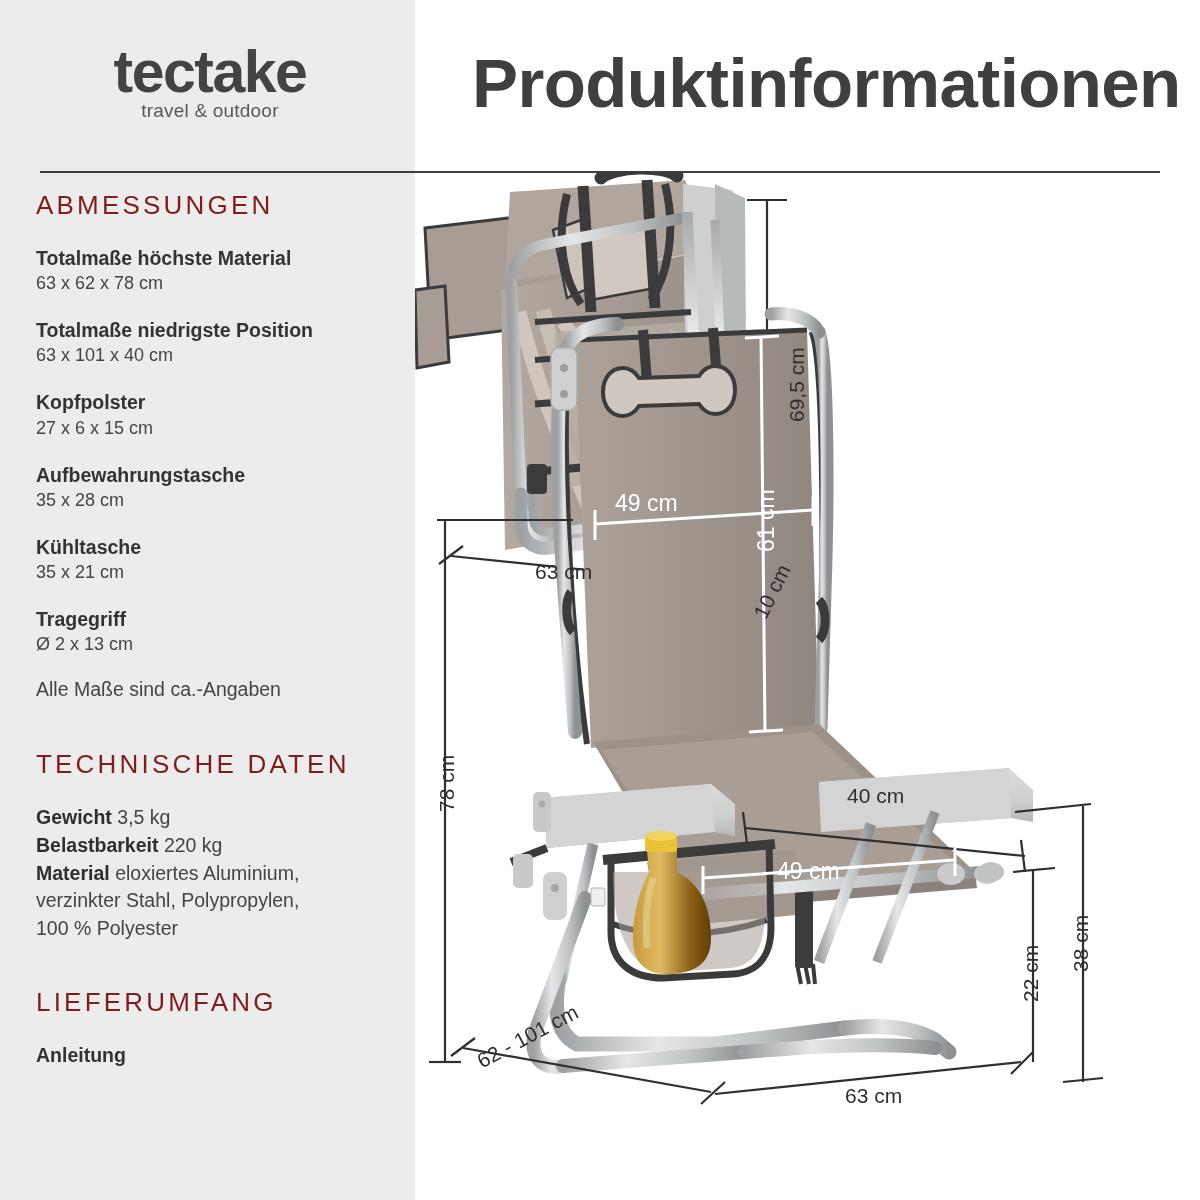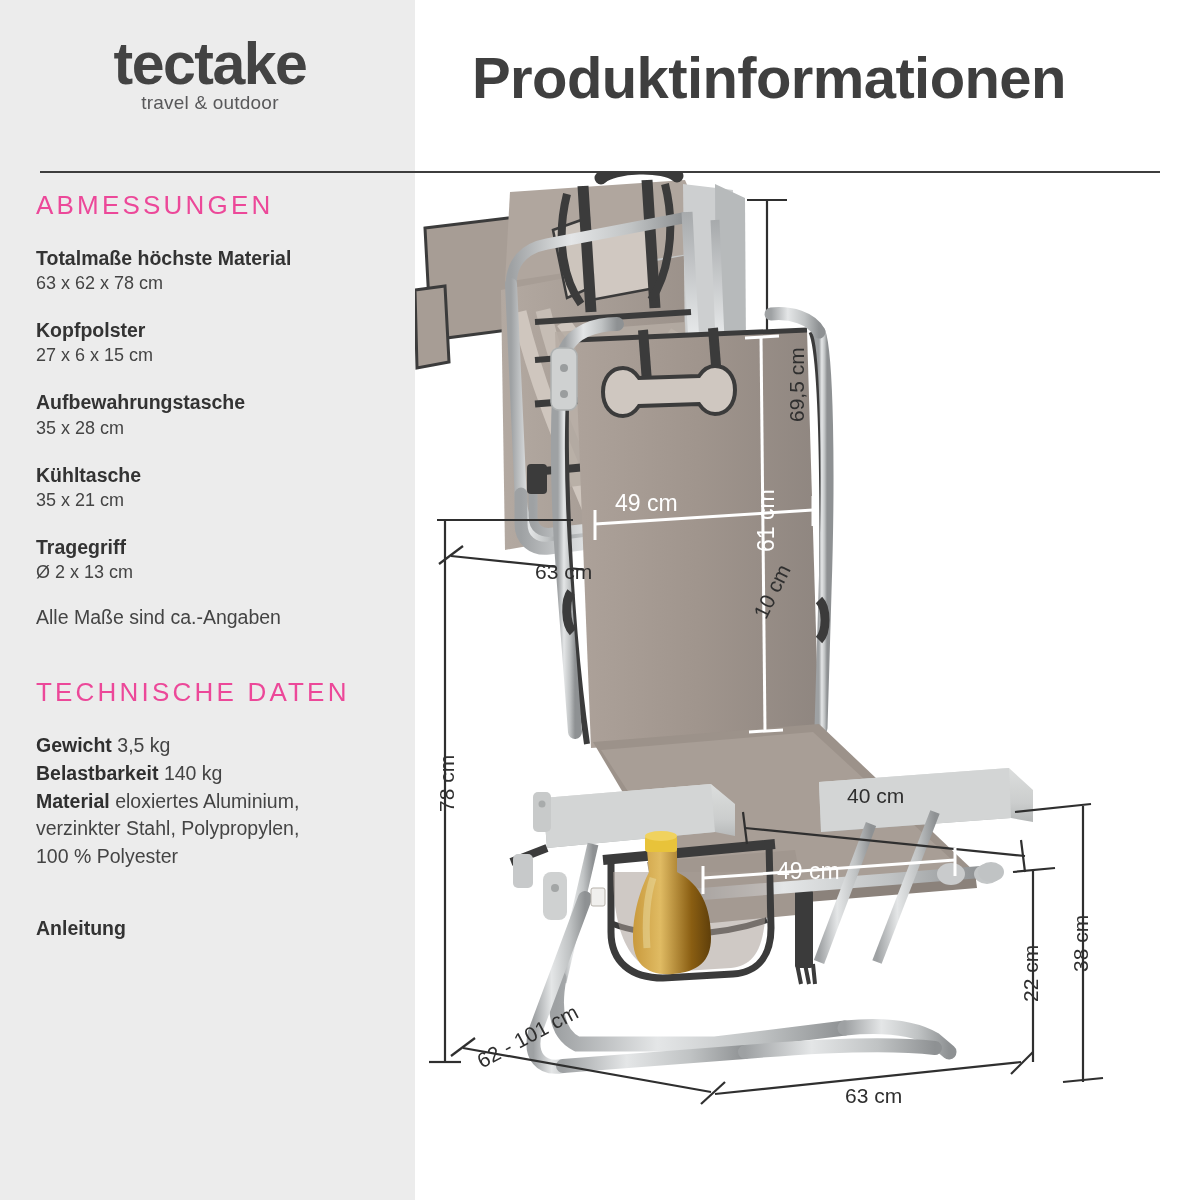--- a/index.html
+++ b/index.html
@@ -19,42 +19,42 @@
   }
 
   
   .top-rule{
     position:absolute;left:40px;top:171px;width:1120px;height:2px;
     background:#3d3d3d;
   }
 
   
   .logo{
-    position:absolute;left:40px;top:34px;width:340px;height:115px;
+    position:absolute;left:40px;top:42px;width:340px;height:115px;
     text-align:center;
   }
   .logo-main{
     font-size:59px;font-weight:bold;letter-spacing:-1.5px;
     color:#434343;line-height:1.02;
   }
   .logo-sub{
     font-size:19px;color:#58585a;letter-spacing:.2px;margin-top:-2px;
   }
 
   
   .page-title{
     position:absolute;left:472px;top:44px;
-    font-size:58px;font-weight:bold;color:#3f3f3f;letter-spacing:-0.6px;
+    font-size:69px;font-weight:bold;color:#3f3f3f;letter-spacing:-0.6px;
     white-space:nowrap;
   }
 
   
   .side{position:absolute;left:36px;top:190px;width:360px;}
   .sec-head{
-    font-size:26px;letter-spacing:3.2px;color:#ec4899;font-weight:400;
+    font-size:26px;letter-spacing:3.2px;color:#7f1d1d;font-weight:400;
     margin:0 0 24px 0;
   }
   .blk{margin-bottom:22px;}
   .blk .t{font-size:19.5px;font-weight:bold;color:#333;line-height:1.34;}
   .blk .v{font-size:18px;font-weight:400;color:#444;line-height:1.34;}
   .note{font-size:19.5px;color:#444;margin:16px 0 0 0;}
 
   .sec2{margin-top:48px;}
   .spec{font-size:19.5px;color:#444;line-height:1.42;}
   .spec b{color:#2f2f2f;margin-top:36px;}
@@ -91,20 +91,24 @@
 
   <div class="side">
 
     <div class="sec-head">ABMESSUNGEN</div>
 
     <div class="blk">
       <div class="t">Totalmaße höchste Material</div>
       <div class="v">63 x 62 x 78 cm</div>
     </div>
     <div class="blk">
+      <div class="t">Totalmaße niedrigste Position</div>
+      <div class="v">63 x 101 x 40 cm</div>
+    </div>
+    <div class="blk">
       <div class="t">Kopfpolster</div>
       <div class="v">27 x 6 x 15 cm</div>
     </div>
     <div class="blk">
       <div class="t">Aufbewahrungstasche</div>
       <div class="v">35 x 28 cm</div>
     </div>
     <div class="blk">
       <div class="t">Kühltasche</div>
       <div class="v">35 x 21 cm</div>
@@ -113,28 +117,29 @@
       <div class="t">Tragegriff</div>
       <div class="v">Ø 2 x 13 cm</div>
     </div>
 
     <div class="note">Alle Maße sind ca.-Angaben</div>
 
     <div class="sec2">
       <div class="sec-head">TECHNISCHE DATEN</div>
       <div class="spec">
         <div><b>Gewicht</b> <span>3,5 kg</span></div>
-        <div><b>Belastbarkeit</b> <span>140 kg</span></div>
+        <div><b>Belastbarkeit</b> <span>220 kg</span></div>
         <div><b>Material</b> <span>eloxiertes Aluminium,</span></div>
         <div>verzinkter Stahl, Polypropylen,</div>
         <div>100 % Polyester</div>
       </div>
     </div>
 
     <div class="sec3">
+      <div class="sec-head">LIEFERUMFANG</div>
       <div class="deliv">
         <div>Anleitung</div>
       </div>
     </div>
 
   </div>
 
   <div class="art">
 
     <svg width="785" height="1028" viewBox="0 0 785 1028">

